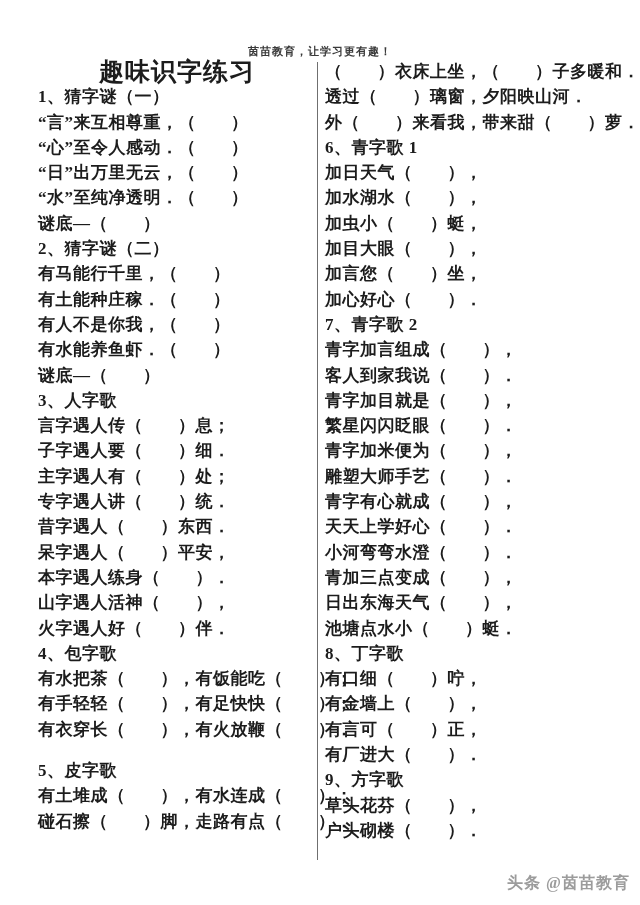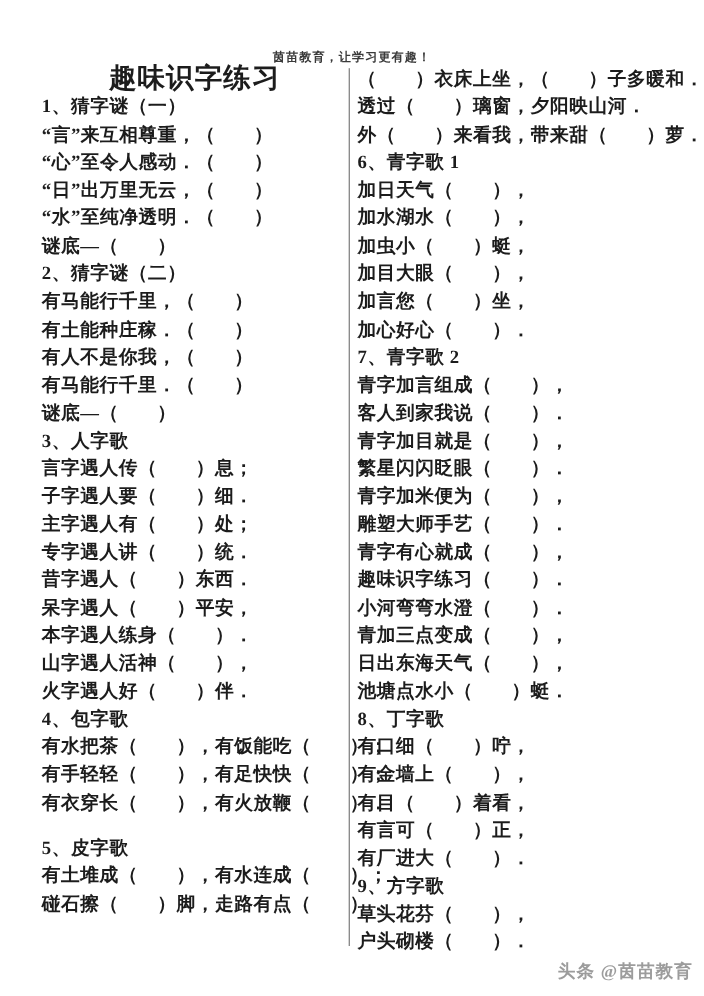--- a/index.html
+++ b/index.html
@@ -89,21 +89,21 @@
       <div class="line heading">1、猜字谜（一）</div>
       <div class="line">“言”来互相尊重，（　　）</div>
       <div class="line">“心”至令人感动．（　　）</div>
       <div class="line">“日”出万里无云，（　　）</div>
       <div class="line">“水”至纯净透明．（　　）</div>
       <div class="line">谜底—（　　）</div>
       <div class="line heading">2、猜字谜（二）</div>
       <div class="line">有马能行千里，（　　）</div>
       <div class="line">有土能种庄稼．（　　）</div>
       <div class="line">有人不是你我，（　　）</div>
-      <div class="line">有马能行千里．（　　）</div>
+      <div class="line">有水能养鱼虾．（　　）</div>
       <div class="line">谜底—（　　）</div>
       <div class="line heading">3、人字歌</div>
       <div class="line">言字遇人传（　　）息；</div>
       <div class="line">子字遇人要（　　）细．</div>
       <div class="line">主字遇人有（　　）处；</div>
       <div class="line">专字遇人讲（　　）统．</div>
       <div class="line">昔字遇人（　　）东西．</div>
       <div class="line">呆字遇人（　　）平安，</div>
       <div class="line">本字遇人练身（　　）．</div>
       <div class="line">山字遇人活神（　　），</div>
@@ -132,29 +132,28 @@
       <div class="line">加言您（　　）坐，</div>
       <div class="line">加心好心（　　）．</div>
       <div class="line heading">7、青字歌 2</div>
       <div class="line">青字加言组成（　　），</div>
       <div class="line">客人到家我说（　　）．</div>
       <div class="line">青字加目就是（　　），</div>
       <div class="line">繁星闪闪眨眼（　　）．</div>
       <div class="line">青字加米便为（　　），</div>
       <div class="line">雕塑大师手艺（　　）．</div>
       <div class="line">青字有心就成（　　），</div>
-      <div class="line">趣味识字练习（　　）．</div>
+      <div class="line">天天上学好心（　　）．</div>
       <div class="line">小河弯弯水澄（　　）．</div>
       <div class="line">青加三点变成（　　），</div>
       <div class="line">日出东海天气（　　），</div>
       <div class="line">池塘点水小（　　）蜓．</div>
       <div class="line heading">8、丁字歌</div>
       <div class="line">有口细（　　）咛，</div>
       <div class="line">有金墙上（　　），</div>
-      <div class="line">有目（　　）着看，</div>
       <div class="line">有言可（　　）正，</div>
       <div class="line">有厂进大（　　）．</div>
       <div class="line heading">9、方字歌</div>
       <div class="line">草头花芬（　　），</div>
       <div class="line">户头砌楼（　　）．</div>
     </div>
 
   <div class="watermark">头条 @茵苗教育</div>
 
 </div>

